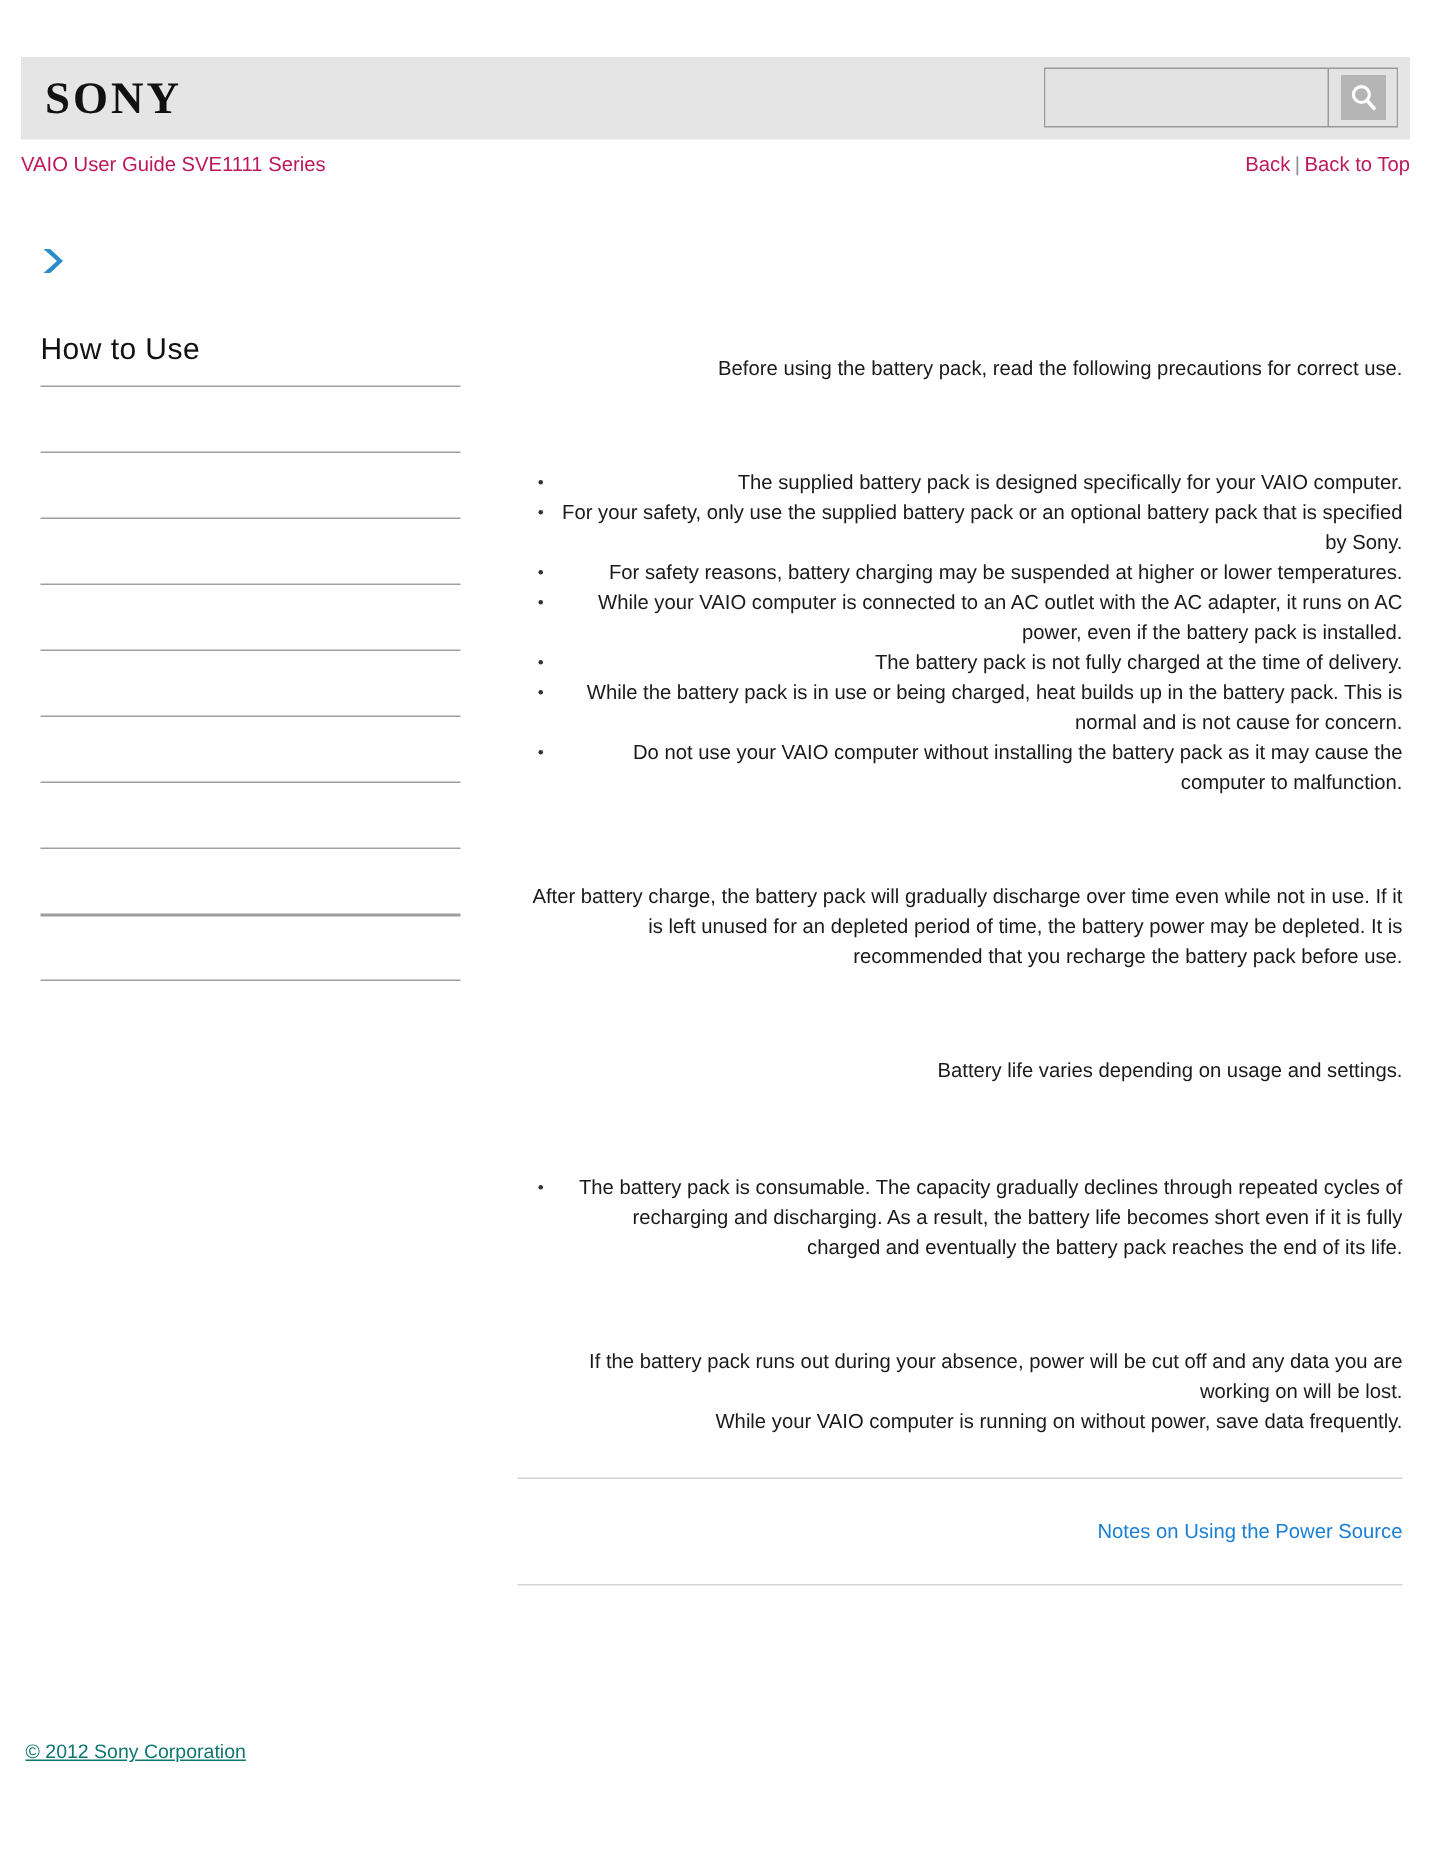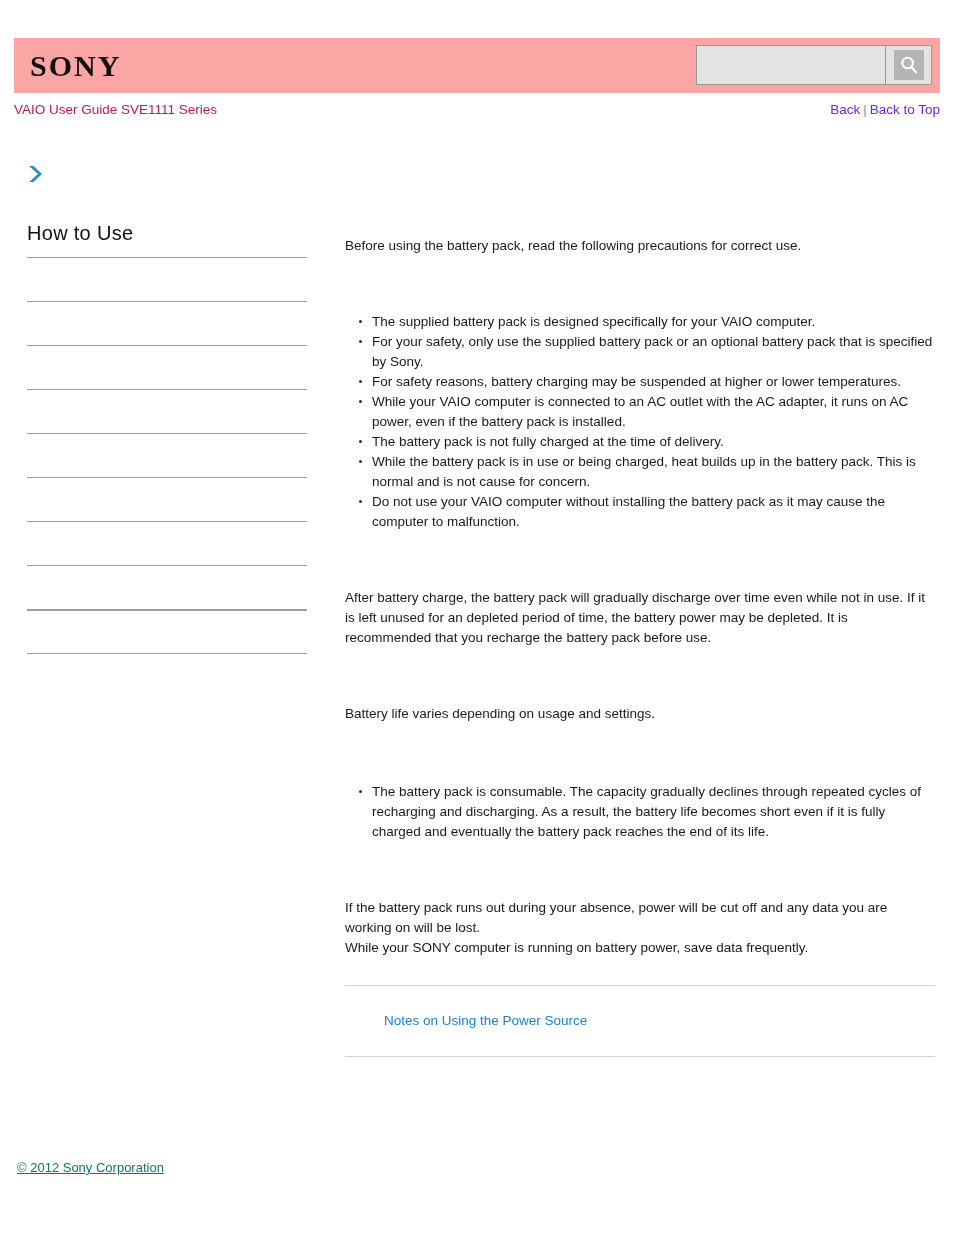--- a/index.html
+++ b/index.html
@@ -16,21 +16,21 @@
     overflow: hidden;
   }
 
   
   .header-bar {
     position: absolute;
     left: 14px;
     top: 38px;
     width: 926px;
     height: 55px;
-    background: #fca5a5;
+    background: #e5e5e5;
     box-sizing: border-box;
   }
   .sony-logo {
     position: absolute;
     left: 16px;
     top: 10px;
     font-family: "Liberation Serif", serif;
     font-weight: bold;
     font-size: 30px;
     letter-spacing: 2px;
@@ -99,21 +99,21 @@
   }
   .nav-links {
     position: absolute;
     right: 0;
     top: 0;
     line-height: 20px;
     font-size: 13.5px;
     white-space: nowrap;
   }
   .nav-links a {
-    color: #6d28d9;
+    color: #be185d;
     text-decoration: none;
   }
   .nav-sep {
     color: #8d8d8d;
     padding: 0 3px;
   }
 
   
   .chevron-arrow {
     position: absolute;
@@ -156,20 +156,21 @@
 
   
   .content {
     position: absolute;
     left: 345px;
     top: 236px;
     width: 590px;
     font-size: 13.5px;
     line-height: 20px;
     color: #1a1a1a;
+    text-align: right;
   }
   .content p {
     margin: 0;
   }
   .content ul {
     margin: 0;
     padding-left: 27px;
     list-style: none;
   }
   .content li {
@@ -302,21 +303,21 @@
 
   <div class="block-gap-d"></div>
 
   <ul>
     <li>The battery pack is consumable. The capacity gradually declines through repeated cycles of recharging and discharging. As a result, the battery life becomes short even if it is fully charged and eventually the battery pack reaches the end of its life.</li>
   </ul>
 
   <div class="block-gap-b"></div>
 
   <p>If the battery pack runs out during your absence, power will be cut off and any data you are working on will be lost.</p>
-  <p>While your SONY computer is running on battery power, save data frequently.</p>
+  <p>While your VAIO computer is running on without power, save data frequently.</p>
 
   <div class="block-gap-e"></div>
 
   <hr class="hrule">
 
   <div class="block-gap-f"></div>
 
   <a href="#" class="related-link">Notes on Using the Power Source</a>
 
   <div class="block-gap-f"></div>

